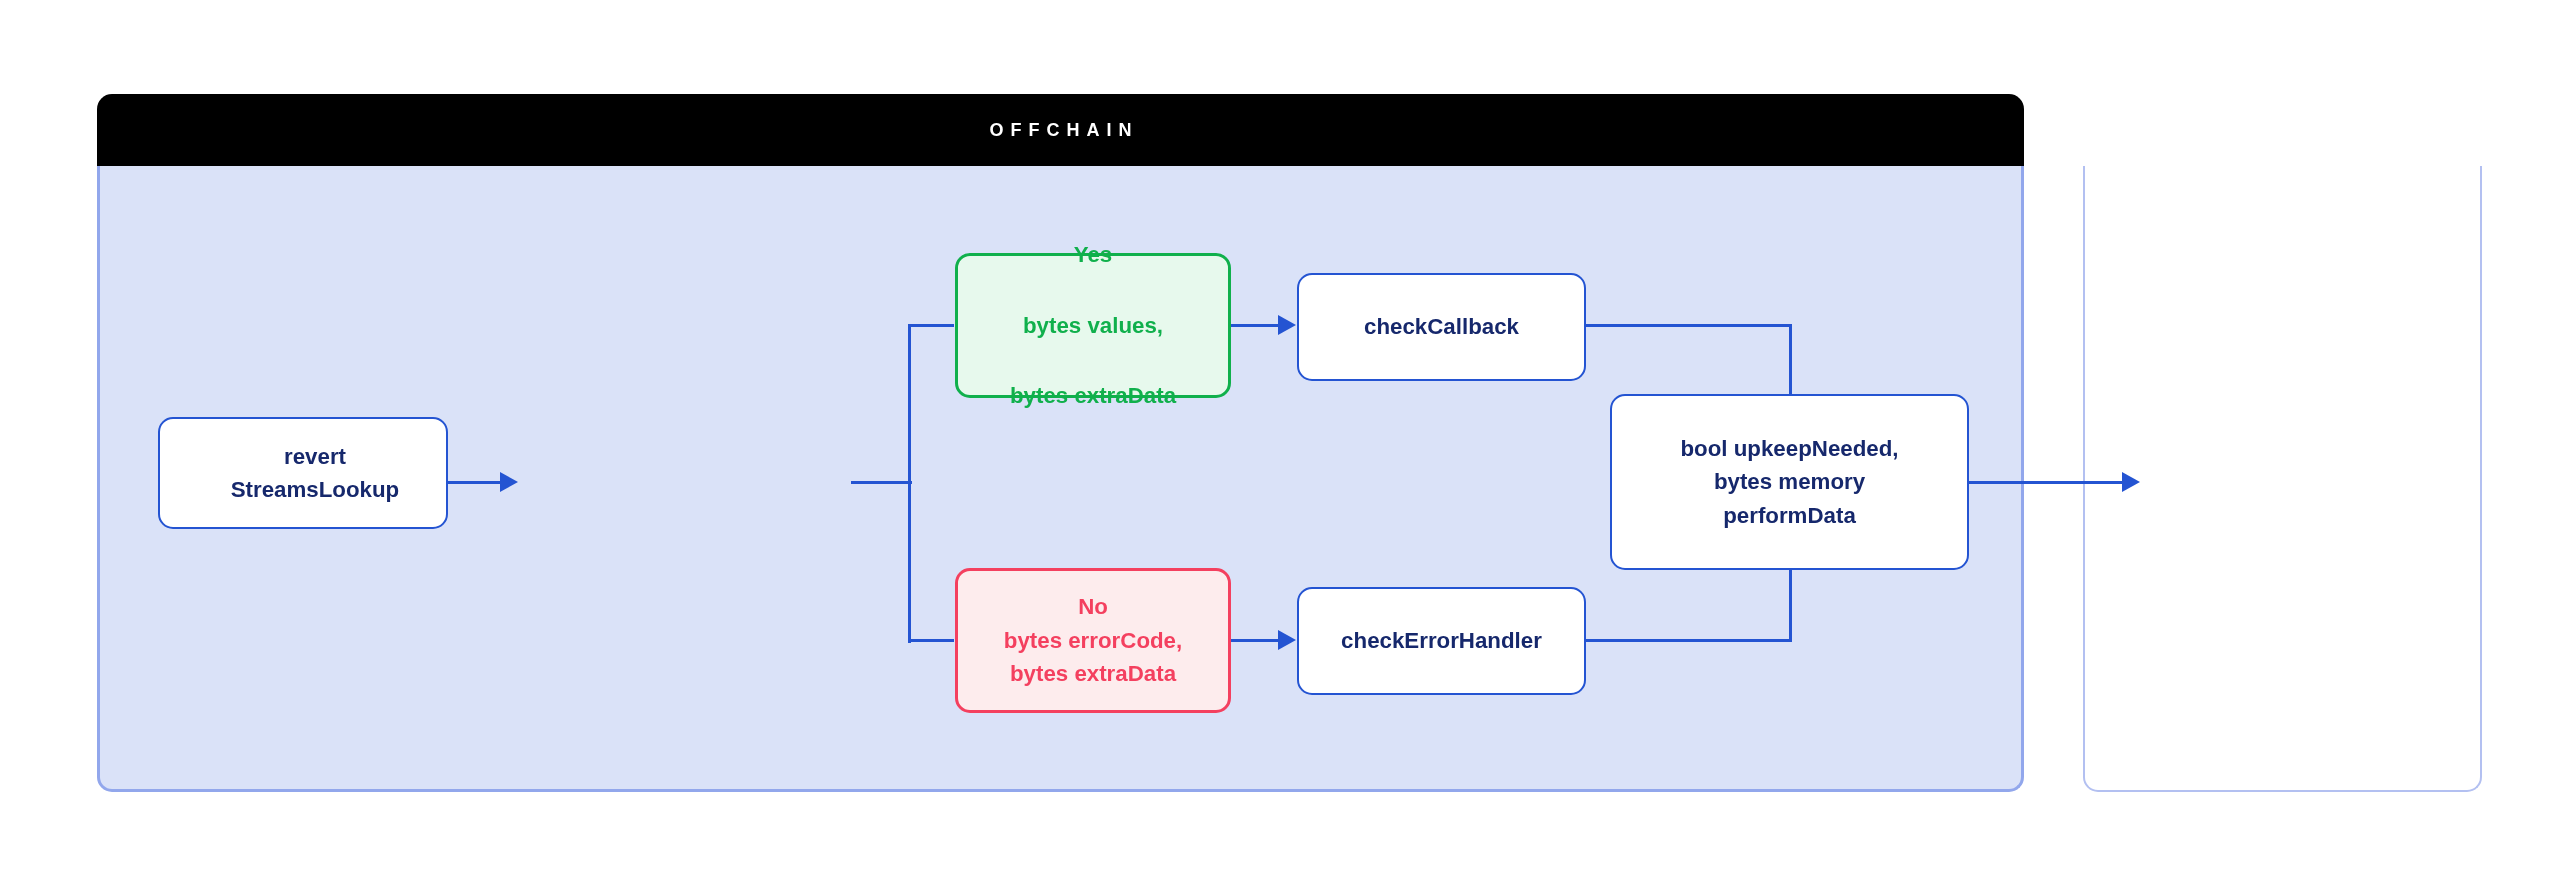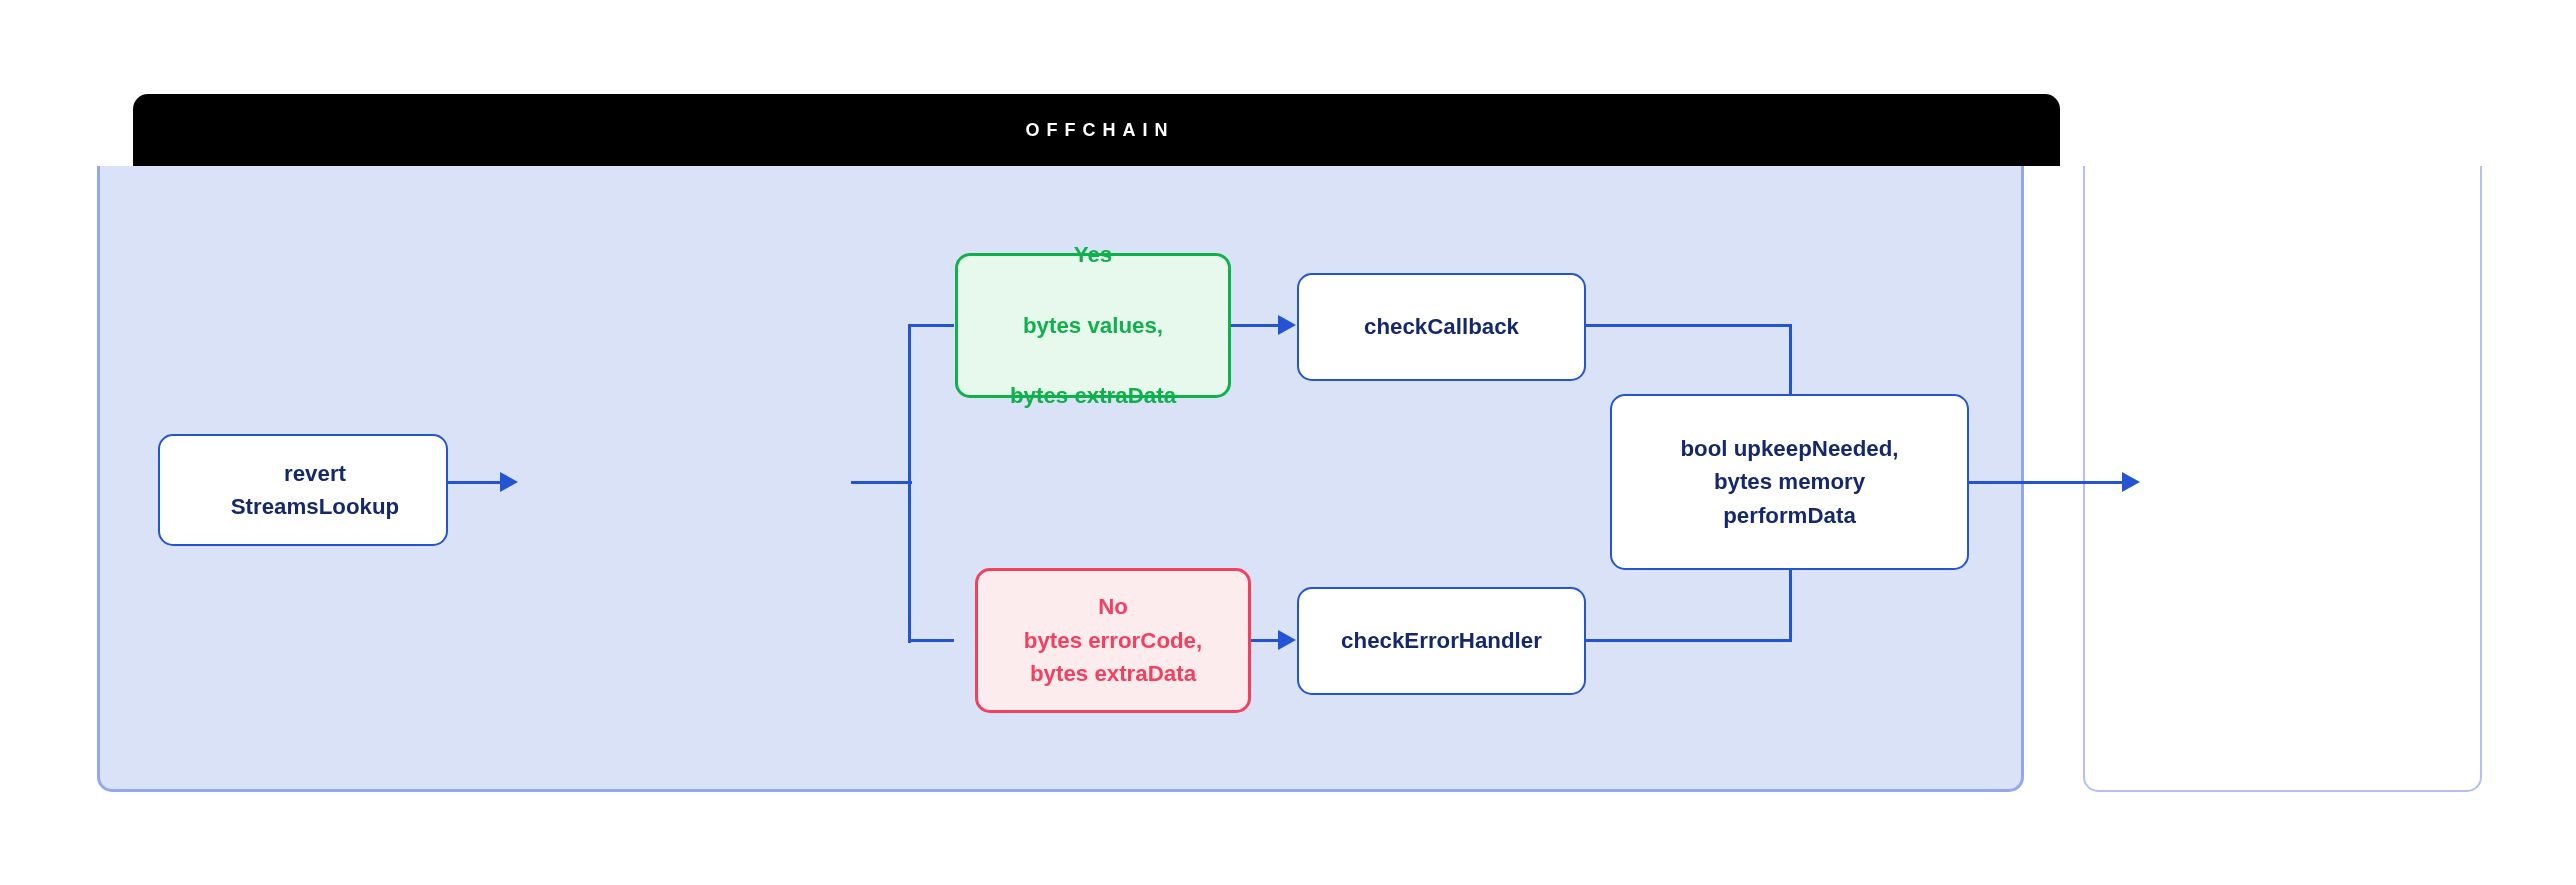--- a/index.html
+++ b/index.html
@@ -13,21 +13,20 @@
   }
 
   
   .panel-header {
     position: absolute;
     height: 72px;
     border-radius: 15px 15px 0 0;
     display: flex;
     align-items: center;
     justify-content: center;
-    margin-left: 36px;
   }
   .panel-title {
     color: var(--header_text, #ffffff);
     font-size: 18px;
     font-weight: 700;
     letter-spacing: 7px;
     text-indent: 7px;
     white-space: nowrap;
   }
   .panel-body {
@@ -84,24 +83,23 @@
   .node-green {
     background: var(--green_bg, #e7f9ed);
     border: 3.7px solid var(--green, #10b04c);
     color: var(--green, #10b04c);
     gap: 37px;
   }
   .node-red {
     background: var(--red_bg, #fdeced);
     border: 3.7px solid var(--red, #f4405f);
     color: var(--red, #f4405f);
-    margin-left: 20px;
   }
 
-  .n-revert        { left: 158px;  top: 434px;  width: 290px; height: 112px; padding-left: 24px; }
+  .n-revert        { left: 158px;  top: 417px;  width: 290px; height: 112px; padding-left: 24px; }
   .n-pill          { left: 519px;  top: 427px;  width: 332px; height: 112px; }
   .n-yes           { left: 955px; top: 253px;  width: 276px; height: 145px; }
   .n-callback      { left: 1297px; top: 273px;  width: 289px; height: 108px; }
   .n-no            { left: 955px; top: 568px; width: 276px; height: 145px; }
   .n-errorhandler  { left: 1297px; top: 587px; width: 289px; height: 108px; }
   .n-upkeepneeded  { left: 1610px; top: 394px;  width: 359px; height: 176px; }
   .n-performupkeep { left: 2140px; top: 427px;  width: 282px; height: 112px; }
 </style>
 </head>
 <body>

